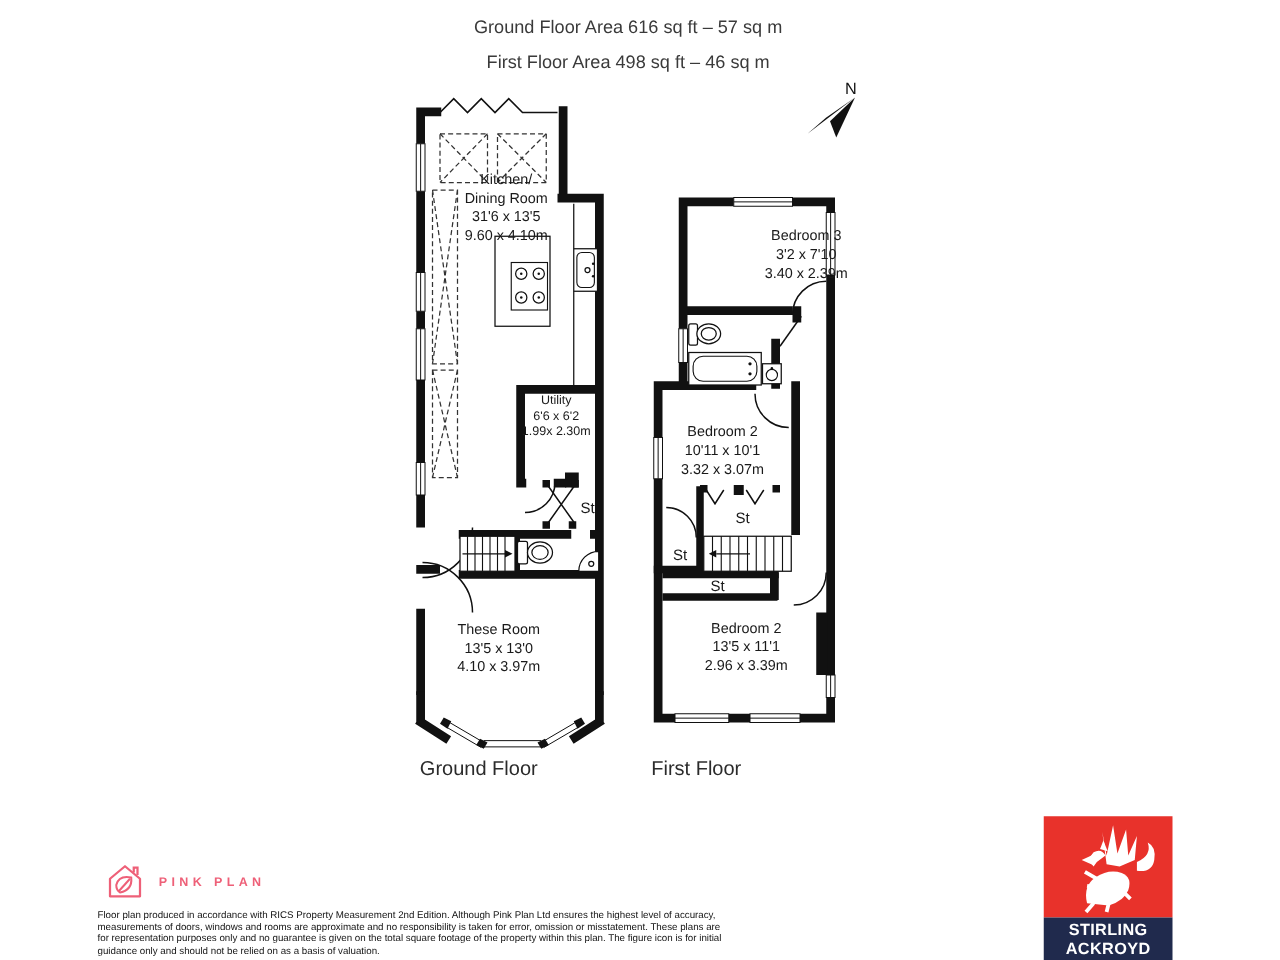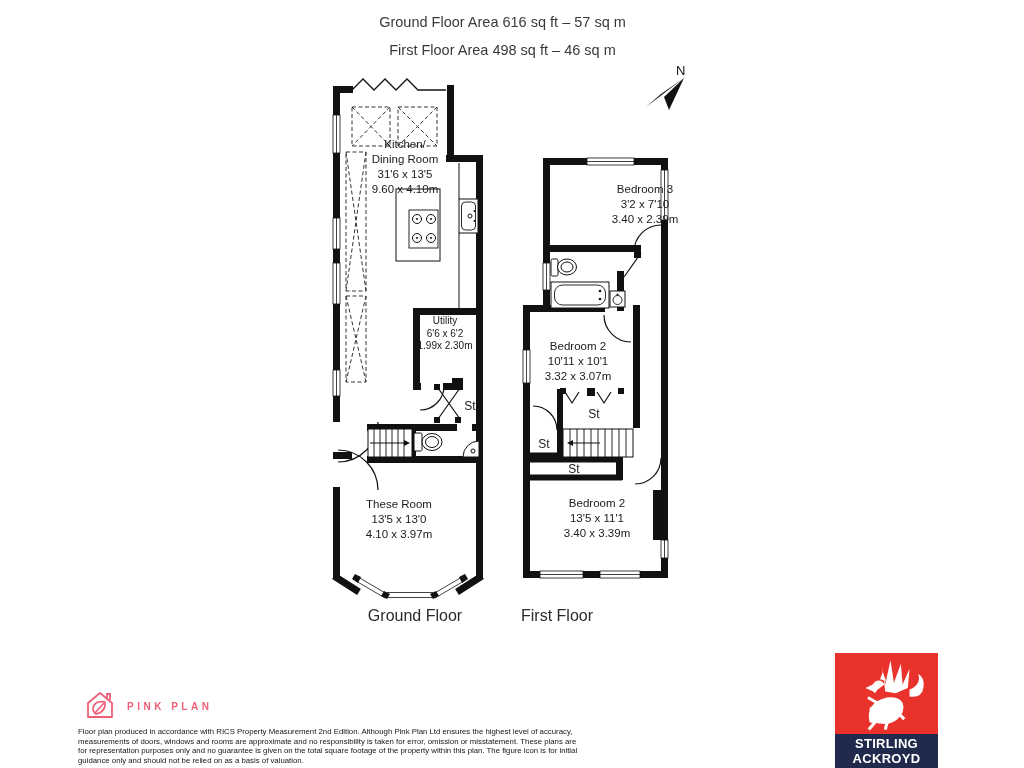--- a/index.html
+++ b/index.html
@@ -262,27 +262,27 @@
     <div>3.40 x 2.39m</div>
   </div>
   <div class="plan-label room-label" style="left:578px;top:339px;">
     <div>Bedroom 2</div>
     <div>10'11 x 10'1</div>
     <div>3.32 x 3.07m</div>
   </div>
   <div class="plan-label room-label" style="left:597px;top:496px;">
     <div>Bedroom 2</div>
     <div>13'5 x 11'1</div>
-    <div>3.40 x 3.39m</div>
+    <div>2.96 x 3.39m</div>
   </div>
   <div class="st-label" style="left:594px;top:414px;">St</div>
   <div class="st-label" style="left:544px;top:444px;">St</div>
   <div class="st-label" style="left:574px;top:469px;">St</div>
 
-  <div class="floor-name" style="left:383px;top:607px;margin-left:32px;">Ground Floor</div>
+  <div class="floor-name" style="left:383px;top:607px;">Ground Floor</div>
   <div class="floor-name" style="left:557px;top:607px;">First Floor</div>
 
   <svg style="left:83px;top:688px;" width="34" height="34" viewBox="0 0 34 34">
     <path d="M5,15 L17,5 L29,15 L29,29 L5,29 Z" fill="none" stroke="#ee6078" stroke-width="1.8" stroke-linejoin="round"></path>
     <path d="M24,10 V6 H27 V12" fill="none" stroke="#ee6078" stroke-width="1.8"></path>
     <path d="M10,20 Q12,12 22,14 Q23,24 13,26 Q10,24 10,20 Z" fill="none" stroke="#ee6078" stroke-width="1.6"></path>
     <path d="M12,25 L21,15" fill="none" stroke="#ee6078" stroke-width="1.6"></path>
   </svg>
   <div class="pinkplan-text">PINK PLAN</div>
 

